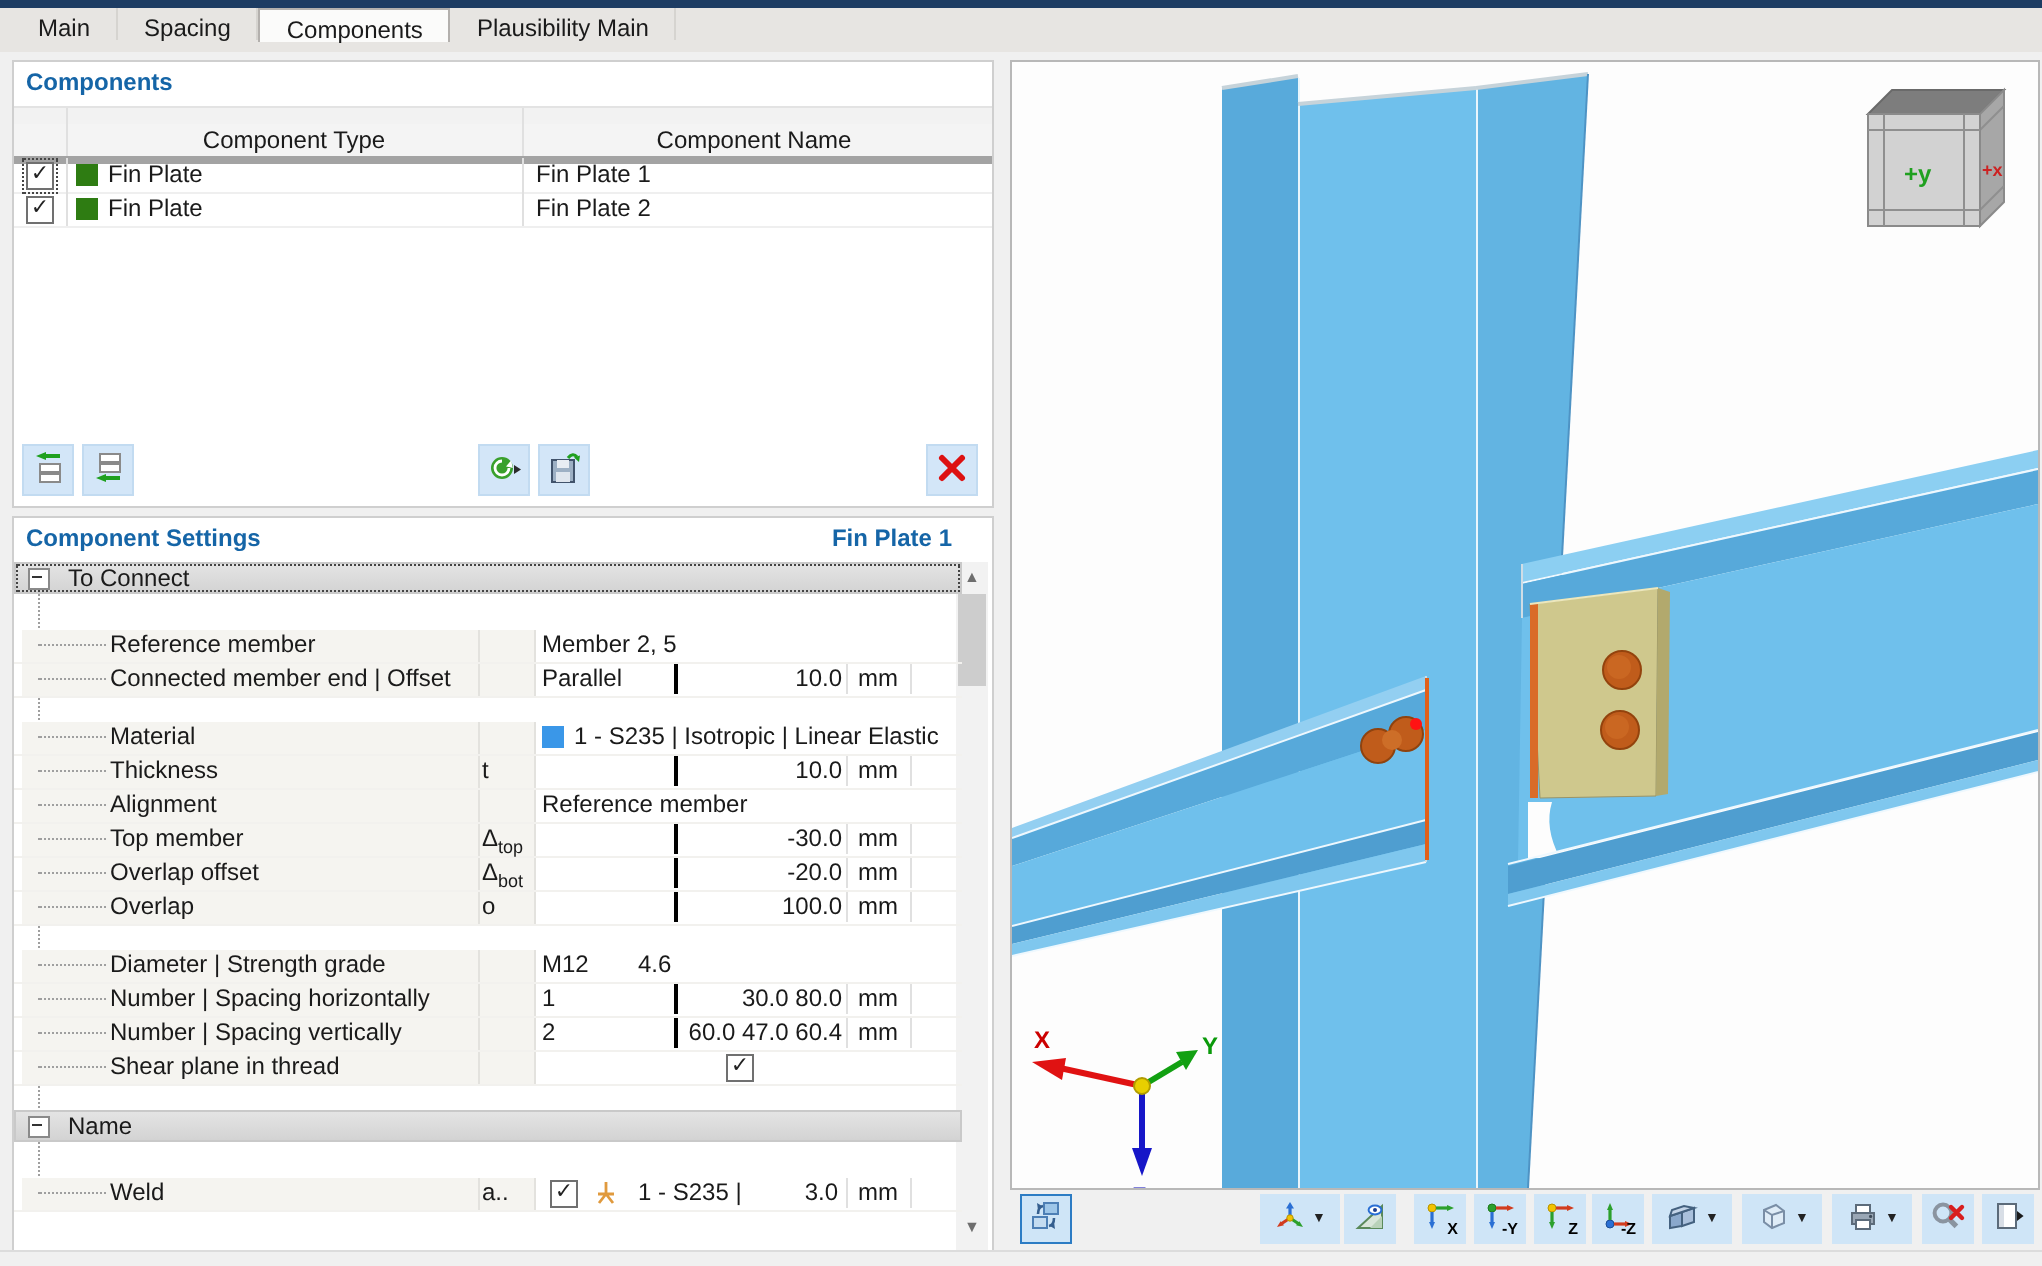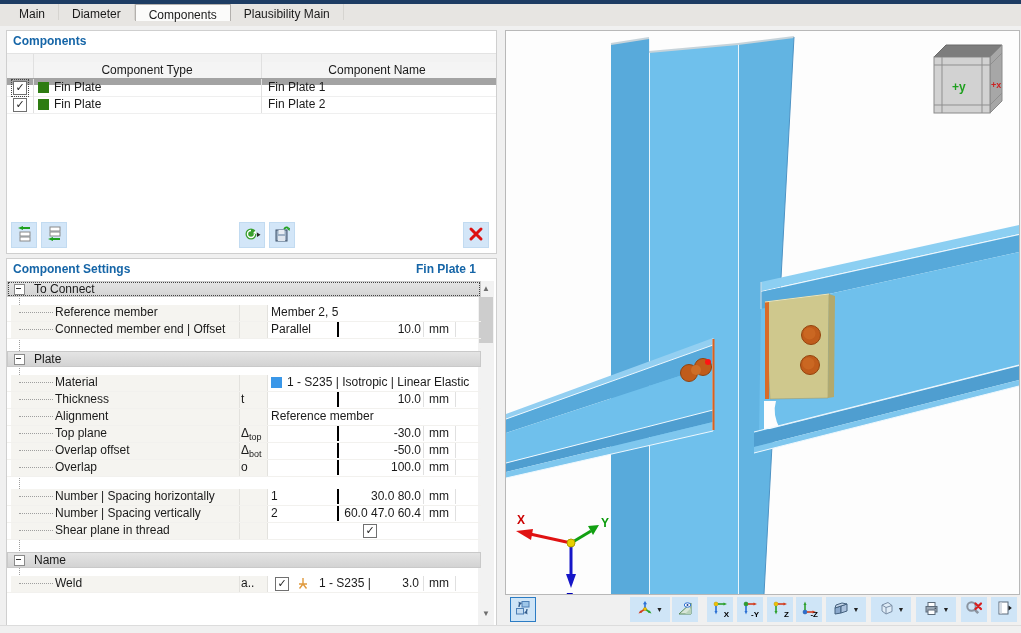--- a/index.html
+++ b/index.html
@@ -12,35 +12,35 @@
   .tab{display:inline-block;height:16px;line-height:21px;padding:0 13px;border-right:1px solid #d6d4d0;cursor:default;vertical-align:top}
   .tab.active{background:#fbfbfa;border:1px solid #b3b0ad;border-bottom:none;border-right:1px solid #b3b0ad}
   .card{position:absolute;background:#fff;border:1px solid #cfcfcf;box-sizing:border-box;z-index:1}
   #card-components{left:6px;top:30px;width:491px;height:224px}
   #card-settings{left:6px;top:258px;width:491px;height:375px}
   .card-title{position:absolute;left:6px;top:3px;color:#1565a7;font-weight:bold}
   .settings-sub{position:absolute;right:20px;top:3px;color:#1565a7;font-weight:bold}
   
   .padrow{position:absolute;left:0;top:22px;width:100%;height:8px;background:#f2f2f2;border-top:1px solid #e3e3e3;border-bottom:1px solid #e3e3e3}
   .padrow i,.thead i,.trow i{position:absolute;top:0;bottom:0;width:0;border-left:1px solid #e0e0e0}
-  .thead{position:absolute;left:0;top:31px;width:100%;height:16px;background:#f4f4f4;border-bottom:7px solid #a3a3a3}
+  .thead{position:absolute;left:0;top:31px;width:100%;height:16px;background:#f4f4f4;border-bottom:4px solid #a3a3a3}
   .thead span{position:absolute;text-align:center;top:1px}
   .trow{position:absolute;left:0;width:100%;height:17px;border-bottom:1px solid #efefef}
   .cb{width:12px;height:12px;border:1px solid #707070;background:#fff;position:absolute;
       font-size:11px;line-height:11px;text-align:center;color:#222;font-weight:bold}
   .cb.focused{outline:1px dotted #444;outline-offset:1px}
   .swatch{position:absolute;width:11px;height:11px;display:inline-block}
   .ctoolbar{position:absolute;left:0;bottom:3px;height:28px;width:100%}
   .tbtn{position:absolute;top:0;width:26px;height:26px;background:#d3e6f8;border:1px solid #c2dbf1;
         display:flex;align-items:center;justify-content:center;box-sizing:border-box;cursor:default}
   
   #grid{position:absolute;left:0;top:22px;width:474px}
   .treeline{position:absolute;left:12px;top:6px;bottom:18px;width:0;border-left:1px dotted #9f9f9f;z-index:0}
   .psec{position:relative;height:16px;line-height:15px;background:linear-gradient(#e4e4e4,#d3d3d3);
-        border:1px solid #c9c9c9;box-sizing:border-box;margin-bottom:8px;z-index:1}
+        border:1px solid #c9c9c9;box-sizing:border-box;margin-bottom:18px;z-index:1}
   .psec.focused{outline:1px dotted #444;outline-offset:-2px}
   .expbox{position:absolute;left:6px;top:2px;width:9px;height:9px;border:1px solid #8a8a8a;background:#fff}
   .expbox::after{content:"";position:absolute;left:1px;top:3px;width:5px;height:0;border-top:1px solid #333}
   .psec .slabel{position:absolute;left:26px}
   .prow{position:relative;height:16px;line-height:15px;border-bottom:1px solid #f2f1ee;z-index:1}
   .plabelbg{position:absolute;left:4px;width:256px;top:0;bottom:0;background:#f5f4f0;border-right:1px solid #e3e2de}
   .sepA{position:absolute;left:232px;top:0;bottom:0;width:0;border-left:1px solid #e3e2de}
   .stub{position:absolute;left:12px;top:7px;width:34px;border-top:1px dotted #9f9f9f}
   .plabel{position:absolute;left:48px}
   .psym{position:absolute;left:234px}
@@ -72,21 +72,21 @@
   .vbtn.selected{border:1px solid #2c7cc4}
   .caret{font-size:7px;color:#222;margin-left:3px}
   .vlabel{position:absolute;right:3px;bottom:2px;font-size:8px;font-weight:bold;color:#000}
   .statusstrip{position:absolute;left:0;top:625px;width:100%;height:8px;background:#f0f0f0;border-top:1px solid #dcdcdc;z-index:5}
   svg text{font-family:"Liberation Sans","DejaVu Sans",sans-serif}
 </style>
 </head>
 <body>
 
 <div class="topstrip"></div>
-<div class="tabbar" id="tabbar"><div class="tab">Main</div><div class="tab">Diameter</div><div class="tab active">Components</div><div class="tab">Plausibility Main</div></div>
+<div class="tabbar" id="tabbar"><div class="tab">Main</div><div class="tab">Spacing</div><div class="tab active">Components</div><div class="tab">Plausibility Main</div></div>
 
 <div class="card" id="card-components">
   <div class="card-title">Components</div>
   <div class="padrow">
       <i style="left:26px"></i>
       <i style="left:254px"></i>
     </div>
   <div class="thead">
     <i style="left:26px"></i>
       <i style="left:254px"></i>
@@ -172,24 +172,20 @@
       <div class="prow">
         <span class="plabelbg"></span>
         <i class="sepA"></i>
         <span class="stub"></span>
         <span class="plabel">Connected member end | Offset</span>
         <span class="pv1">Parallel</span>
         <span class="pnum sep">10.0</span>
         <span class="punit">mm</span>
       </div>
       <div class="pgap"></div>
-      <div class="psec">
-        <span class="expbox"></span>
-        <span class="slabel">Plate</span>
-      </div>
       <div class="prow">
         <span class="plabelbg"></span>
         <i class="sepA"></i>
         <span class="stub"></span>
         <span class="plabel">Material</span>
         <span class="swatch mswatch" style="background:#3a97e8"></span>
         <span class="pv1 shift">1 - S235 | Isotropic | Linear Elastic</span>
       </div>
       <div class="prow">
         <span class="plabelbg"></span>
@@ -204,44 +200,52 @@
         <span class="plabelbg"></span>
         <i class="sepA"></i>
         <span class="stub"></span>
         <span class="plabel">Alignment</span>
         <span class="pv1">Reference member</span>
       </div>
       <div class="prow">
         <span class="plabelbg"></span>
         <i class="sepA"></i>
         <span class="stub"></span>
-        <span class="plabel">Top plane</span>
+        <span class="plabel">Top member</span>
         <span class="psym">Δ<sub>top</sub></span>
         <span class="pnum sep">-30.0</span>
         <span class="punit">mm</span>
       </div>
       <div class="prow">
         <span class="plabelbg"></span>
         <i class="sepA"></i>
         <span class="stub"></span>
         <span class="plabel">Overlap offset</span>
         <span class="psym">Δ<sub>bot</sub></span>
-        <span class="pnum sep">-50.0</span>
+        <span class="pnum sep">-20.0</span>
         <span class="punit">mm</span>
       </div>
       <div class="prow">
         <span class="plabelbg"></span>
         <i class="sepA"></i>
         <span class="stub"></span>
         <span class="plabel">Overlap</span>
         <span class="psym">o</span>
         <span class="pnum sep">100.0</span>
         <span class="punit">mm</span>
       </div>
       <div class="pgap"></div>
+      <div class="prow">
+        <span class="plabelbg"></span>
+        <i class="sepA"></i>
+        <span class="stub"></span>
+        <span class="plabel">Diameter | Strength grade</span>
+        <span class="pv1">M12</span>
+        <span class="pv1b">4.6</span>
+      </div>
       <div class="prow">
         <span class="plabelbg"></span>
         <i class="sepA"></i>
         <span class="stub"></span>
         <span class="plabel">Number | Spacing horizontally</span>
         <span class="pv1">1</span>
         <span class="pnum sep">30.0 80.0</span>
         <span class="punit">mm</span>
       </div>
       <div class="prow">

